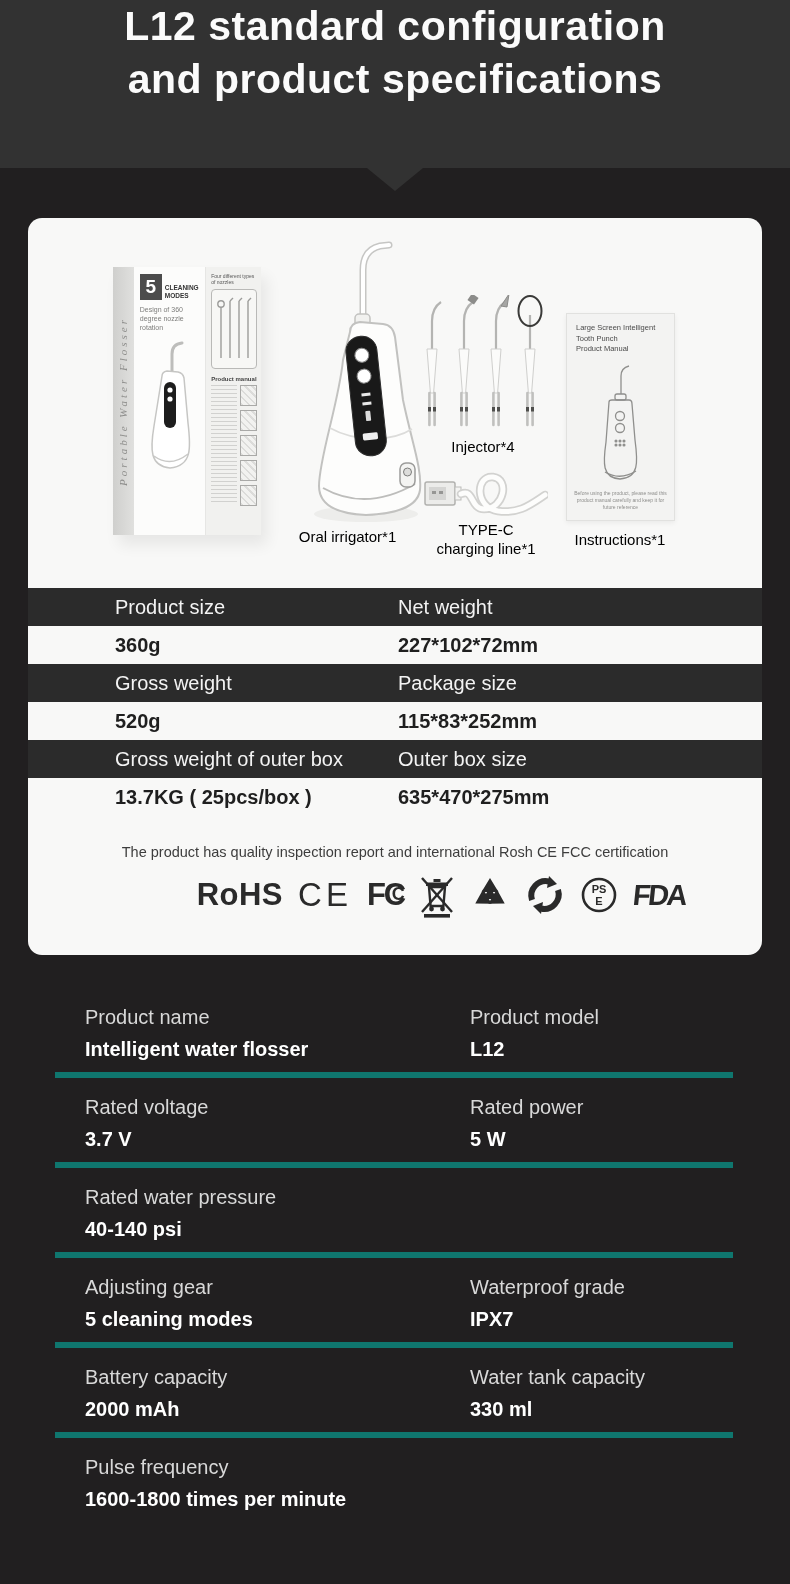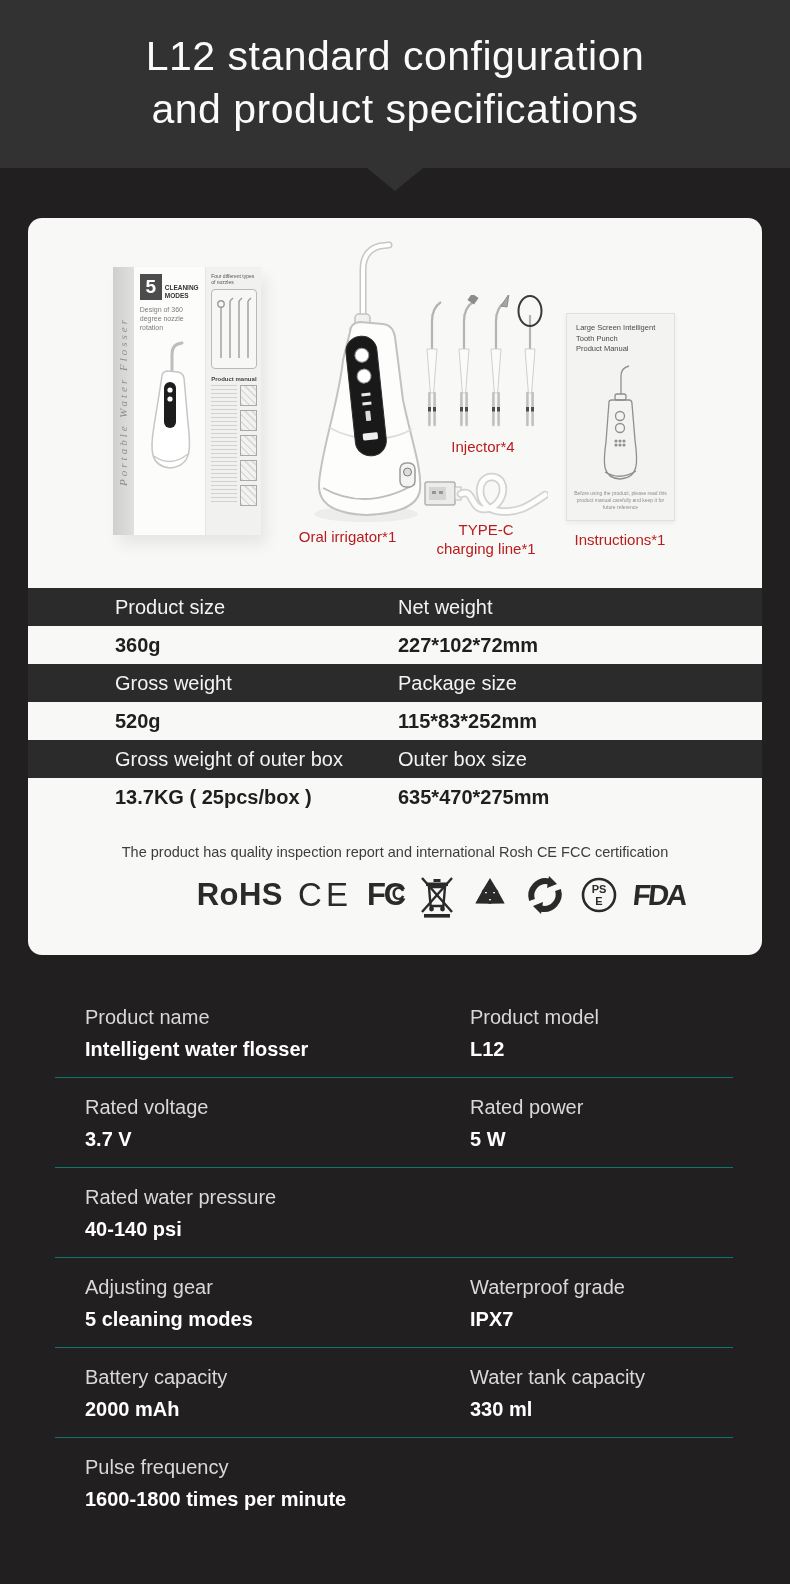--- a/index.html
+++ b/index.html
@@ -8,34 +8,34 @@
     background:#211f20;
     font-family:"Liberation Sans", sans-serif;
     -webkit-font-smoothing:antialiased;
   }
   
   .header{
     position:absolute;left:0;top:0;width:790px;height:168px;
     background:#323232;text-align:center;color:#fbfbfb;
   }
   .header .title{
-    padding-top:30px;font-size:41px;font-weight:400;line-height:53px;letter-spacing:.5px;
+    font-size:41px;font-weight:700;line-height:53px;letter-spacing:.5px;
   }
   .notch{
     position:absolute;left:367px;top:168px;width:0;height:0;
     border-left:28px solid transparent;border-right:28px solid transparent;
     border-top:23px solid #323232;
   }
   
   .card{
     position:absolute;left:28px;top:218px;width:734px;height:737px;
     background:#f8f8f7;border-radius:14px;
   }
   .item-label{
-    position:absolute;font-size:15px;color:#b91c1c;text-align:center;line-height:19px;
+    position:absolute;font-size:15px;color:#000000;text-align:center;line-height:19px;
   }
   
   .pkg-box{position:absolute;left:85px;top:49px;width:148px;height:268px;display:flex;
     box-shadow:6px 10px 14px rgba(0,0,0,.07);}
   .pkg-strip{width:24px;background:linear-gradient(90deg,#cfcfcd,#e0e0de);
     display:flex;align-items:center;justify-content:center;}
   .pkg-strip span{
     writing-mode:vertical-rl;transform:rotate(180deg);
     font-family:"Liberation Serif", serif;font-style:italic;
     font-size:11px;letter-spacing:3px;color:#8f8f8d;white-space:nowrap;}
@@ -71,21 +71,21 @@
   .rohs{font-size:31px;font-weight:700;letter-spacing:.5px;}
   .ce{font-size:33px;font-weight:400;letter-spacing:4px;}
   .fcc{font-size:31px;font-weight:700;letter-spacing:-2px;display:inline-flex;align-items:center;}
   .fcc .c-wrap{position:relative;display:inline-block;}
   .fcc .c2{position:absolute;left:8px;top:7px;font-size:18px;letter-spacing:0;}
   .fda{font-size:29px;font-weight:700;letter-spacing:-2.5px;transform:skewX(-6deg);}
   .cert-logos svg{display:block;}
   
   .specs{position:absolute;left:0;top:955px;width:790px;padding-top:33px;}
   .s-row{margin:0 57px 0 55px;height:90px;box-sizing:border-box;
-    border-bottom:1px solid #0f766e;
+    border-bottom:6px solid #0f766e;
     display:grid;grid-template-columns:385px 1fr;}
   .s-row.last{border-bottom:none;}
   .s-cell{padding:16px 0 0 30px;}
   .s-label{font-size:20px;color:#d8d8d8;line-height:26px;}
   .s-value{font-size:20px;color:#ffffff;font-weight:700;line-height:26px;margin-top:6px;}
   
   .manual{position:absolute;left:538px;top:95px;width:107px;height:206px;background:#f3f3f2;
     border:1px solid #e1e1df;box-shadow:0 2px 5px rgba(0,0,0,.06);}
   .manual .m-title{position:absolute;left:9px;top:9px;font-size:7.5px;line-height:10.5px;color:#4a4a4a;}
   .manual .m-foot{position:absolute;left:7px;bottom:9px;width:93px;font-size:5px;line-height:7px;

